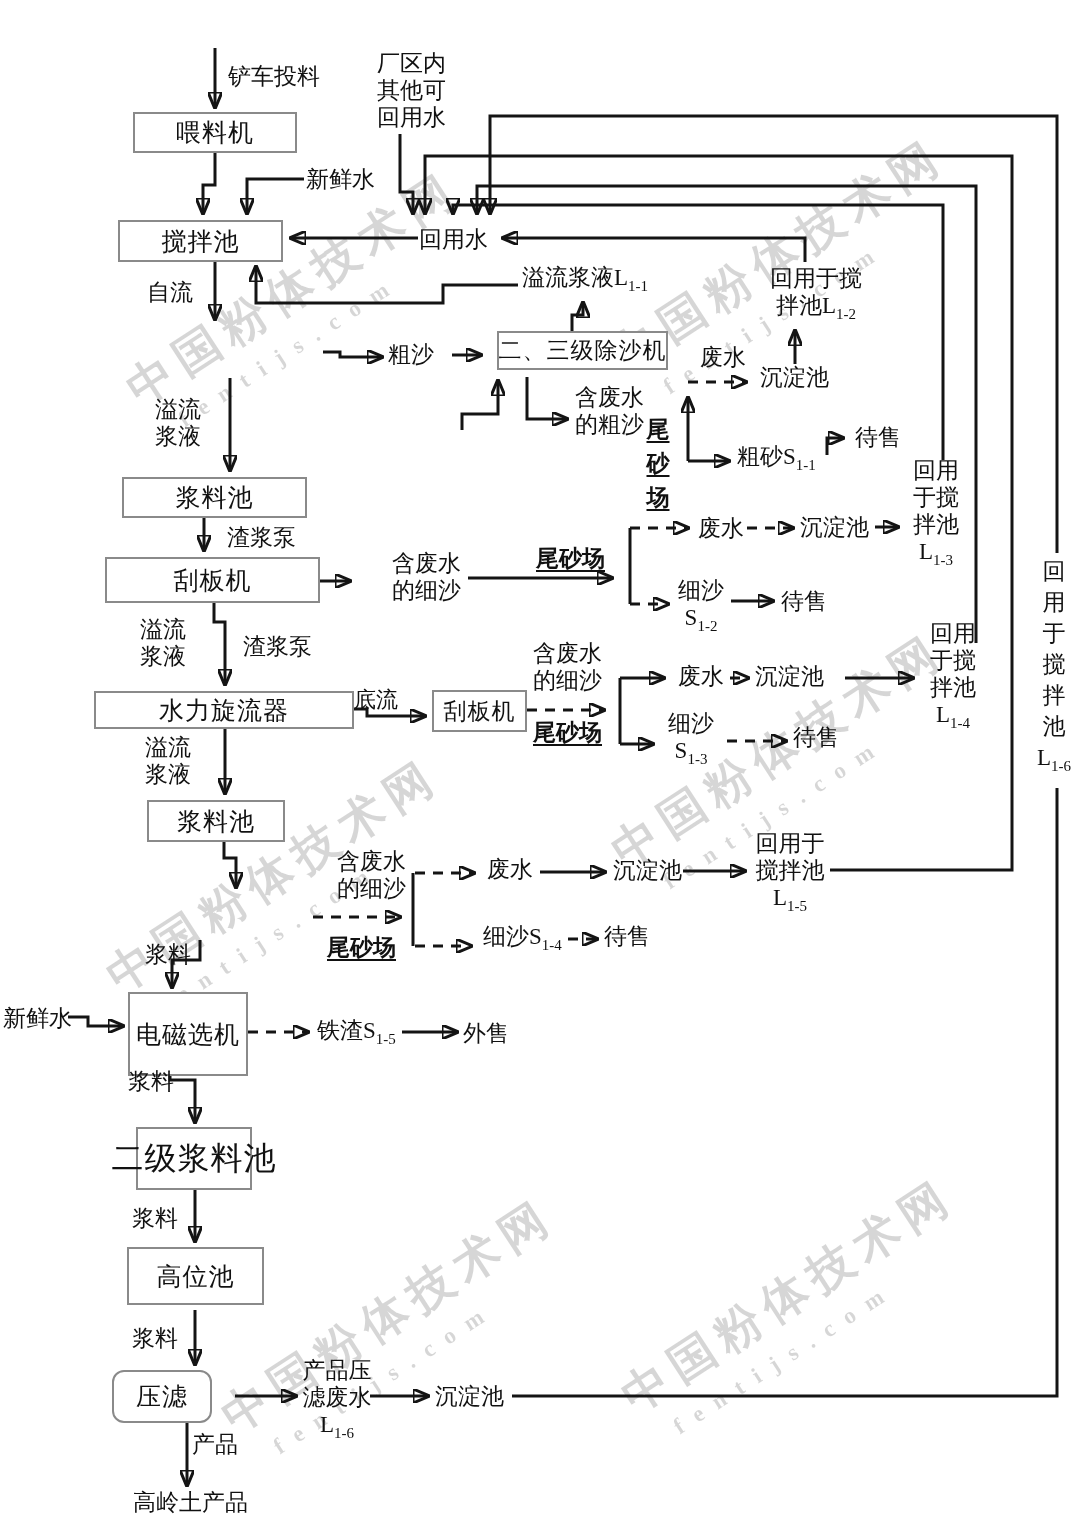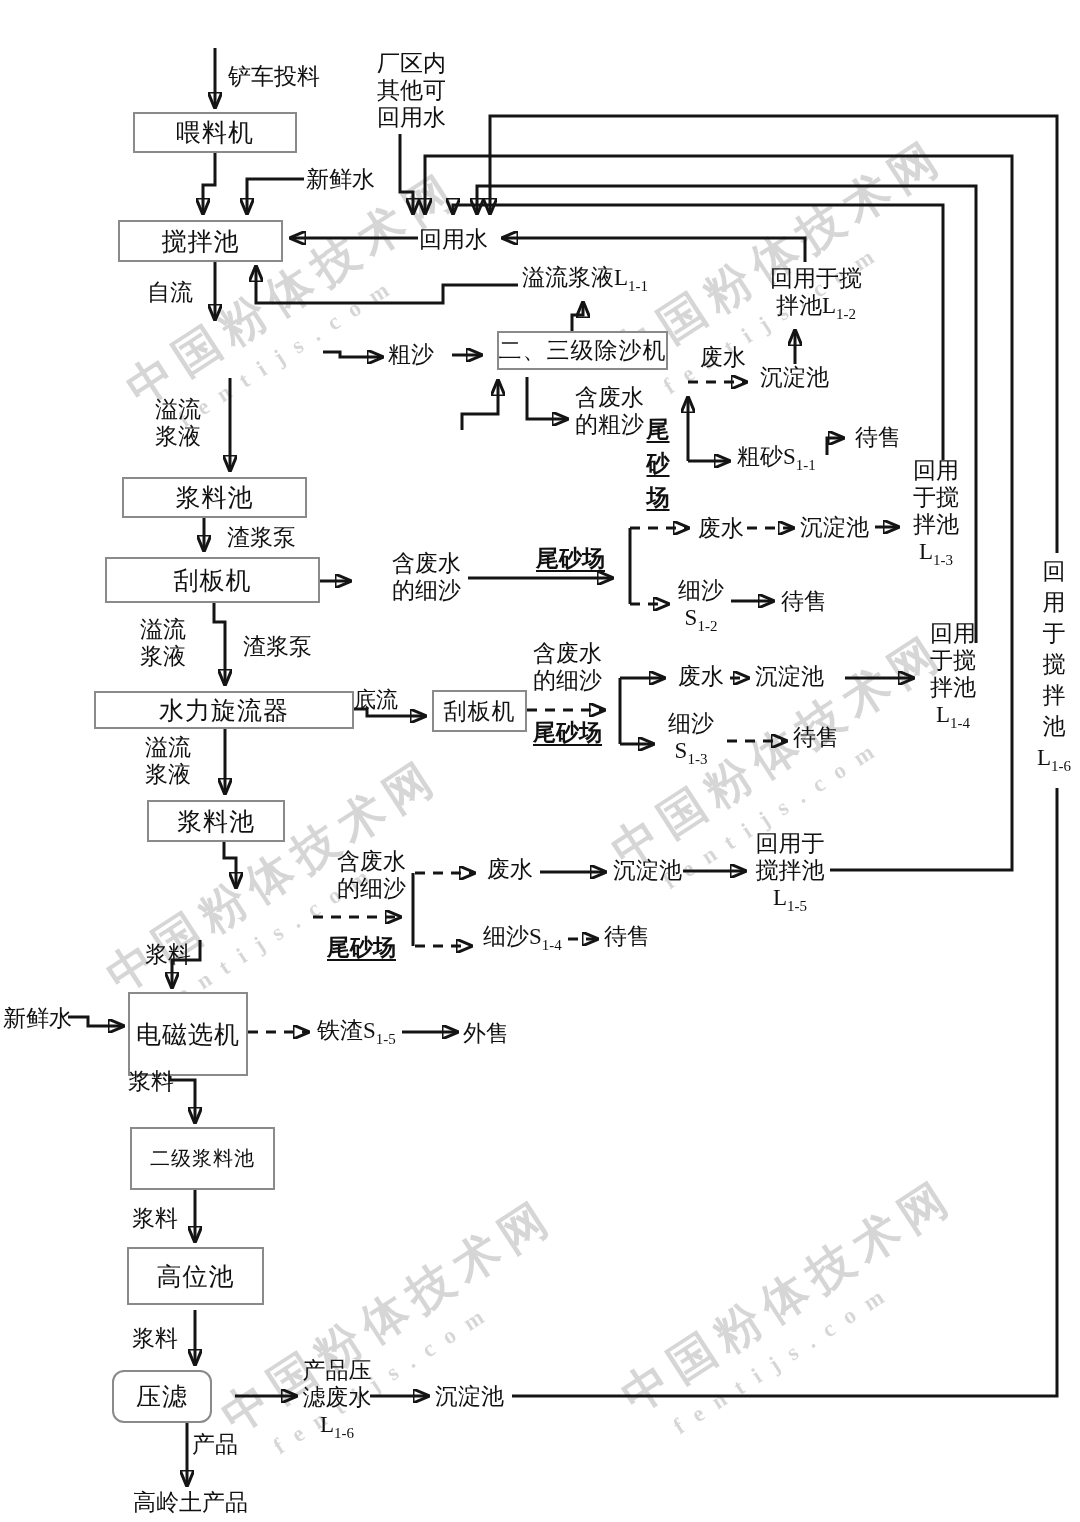--- a/index.html
+++ b/index.html
@@ -122,21 +122,21 @@
 
   <div class="box" style="left:133px;top:112px;width:164px;height:41px;">喂料机</div>
   <div class="box" style="left:118px;top:220px;width:165px;height:42px;">搅拌池</div>
   <div class="box" style="left:487px;top:331px;width:171px;height:39px;font-size:23px;margin-left:10px;">二、三级除沙机</div>
   <div class="box" style="left:122px;top:477px;width:185px;height:41px;">浆料池</div>
   <div class="box" style="left:105px;top:557px;width:215px;height:46px;">刮板机</div>
   <div class="box" style="left:94px;top:691px;width:260px;height:38px;">水力旋流器</div>
   <div class="box" style="left:432px;top:690px;width:95px;height:42px;font-size:23px;">刮板机</div>
   <div class="box" style="left:147px;top:800px;width:138px;height:42px;">浆料池</div>
   <div class="box" style="left:128px;top:992px;width:120px;height:84px;">电磁选机</div>
-  <div class="box" style="left:130px;top:1127px;width:145px;height:63px;font-size:20px;">二级浆料池</div>
+  <div class="box" style="left:136px;top:1127px;width:116px;height:63px;font-size:32px;">二级浆料池</div>
   <div class="box" style="left:127px;top:1247px;width:137px;height:58px;">高位池</div>
   <div class="box" style="left:112px;top:1370px;width:100px;height:53px;border-radius:12px;">压滤</div>
 
   <div class="lbl" style="left:228px;top:63px;">铲车投料</div>
   <div class="lbl" style="left:306px;top:166px;">新鲜水</div>
   <div class="lbl pre" style="left:377px;top:50px;">厂区内
 其他可
 回用水</div>
   <div class="lbl" style="left:419px;top:226px;">回用水</div>
   <div class="lbl" style="left:147px;top:279px;">自流</div>

